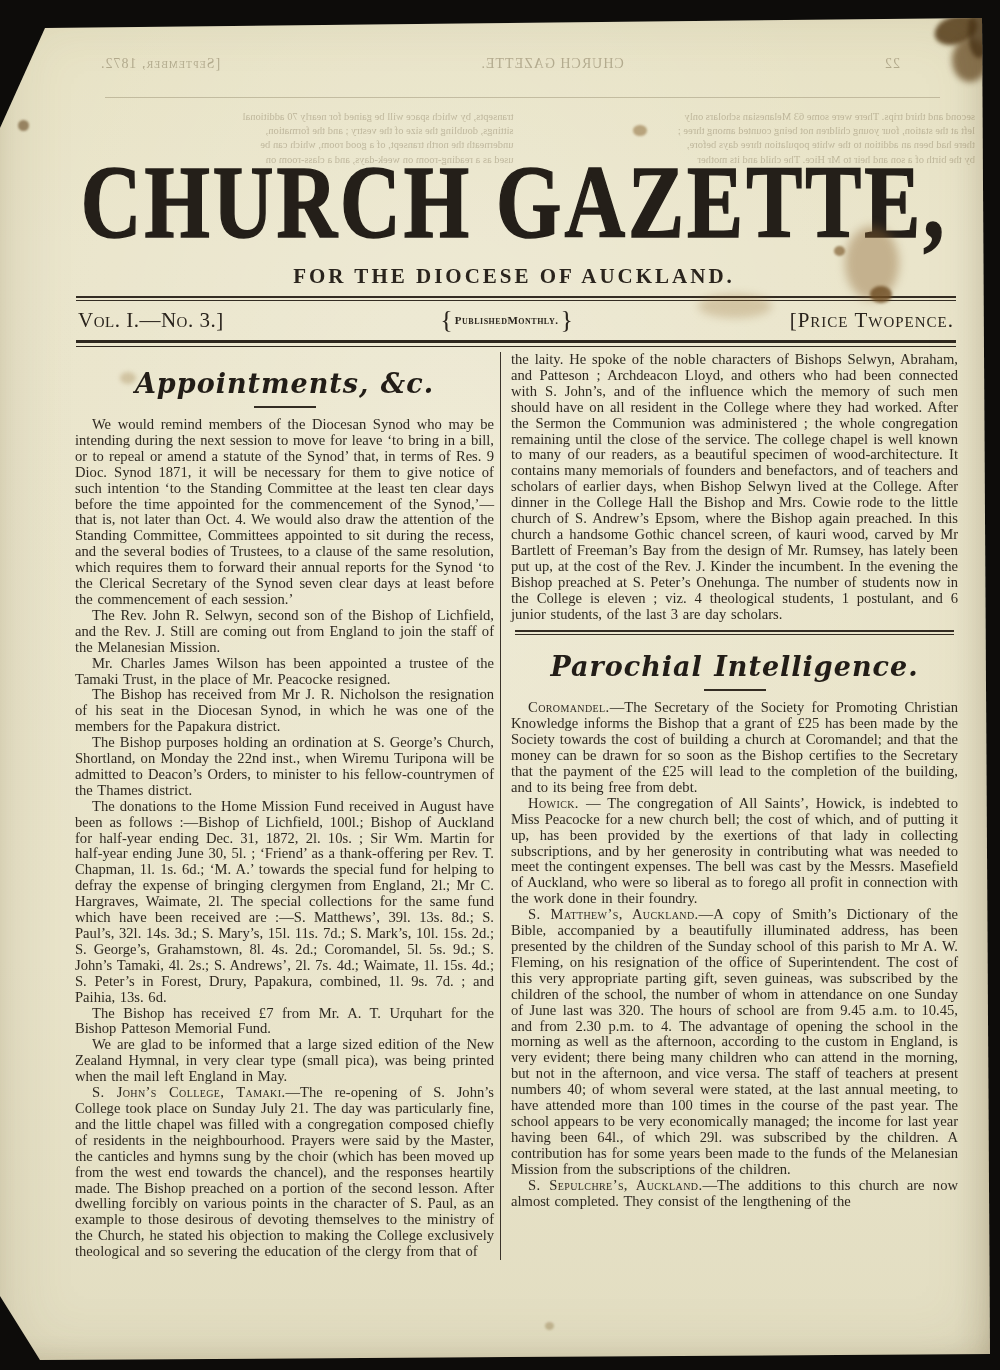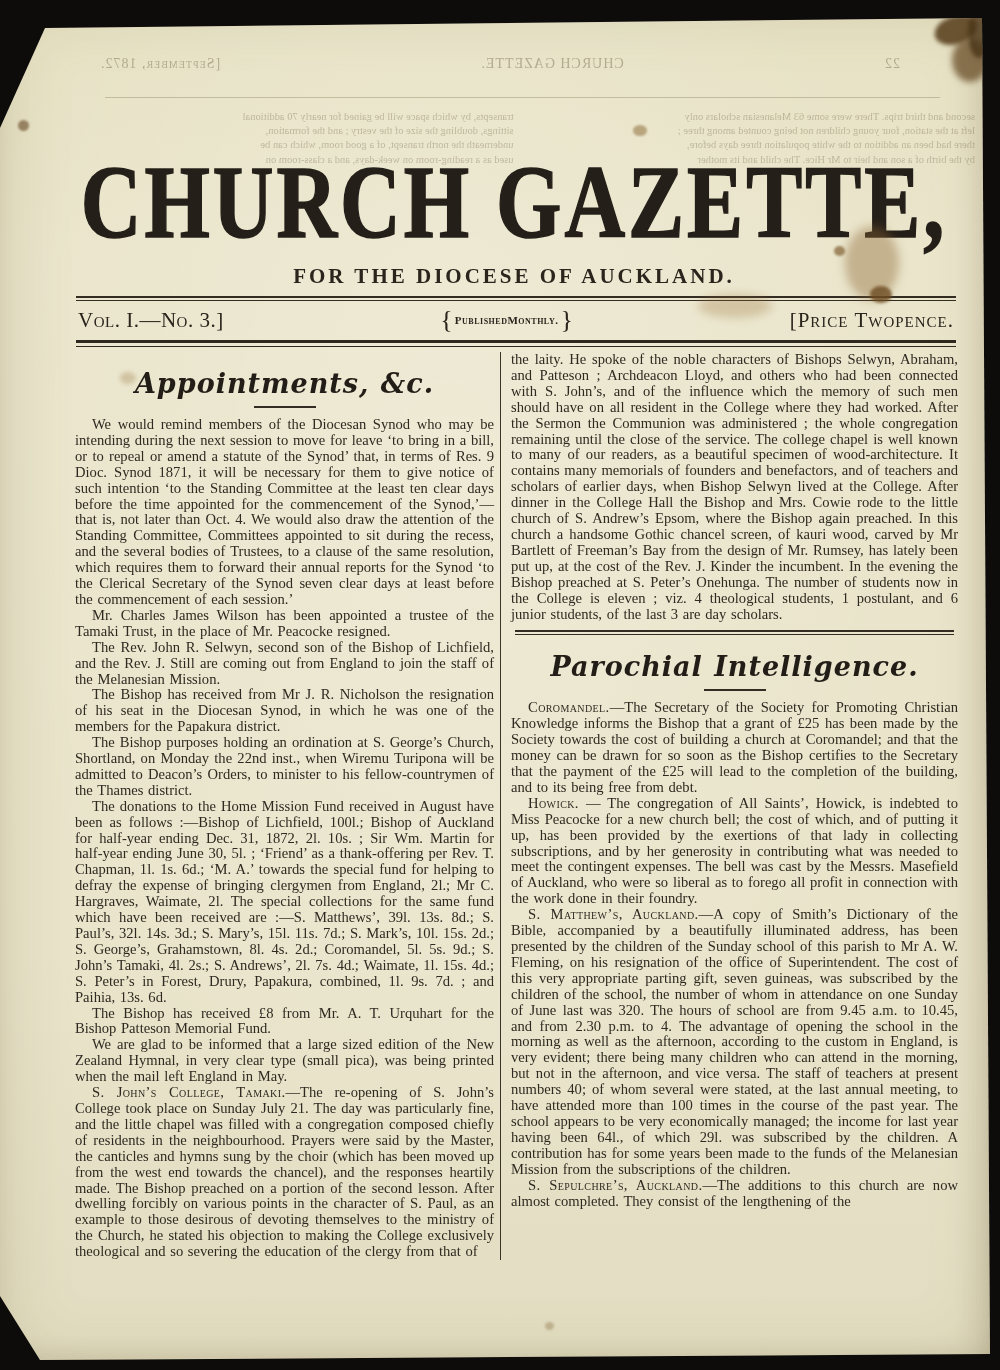--- a/index.html
+++ b/index.html
@@ -117,26 +117,26 @@
 
     <div class="rule rule-2"></div>
 
     <main class="columns">
 
       <section class="col col-left">
         <h2 class="blackletter">Appointments, &amp;c.</h2>
         <div class="heading-rule"></div>
 
         <p class="para"><span class="lead"></span><span>We would remind members of the Diocesan Synod who may be intending during the next session to move for leave ‘to bring in a bill, or to repeal or amend a statute of the Synod’ that, in terms of Res. 9 Dioc. Synod 1871, it will be necessary for them to give notice of such intention ‘to the Standing Committee at the least ten clear days before the time appointed for the commencement of the Synod,’—that is, not later than Oct. 4.  We would also draw the attention of the Standing Committee, Committees appointed to sit during the recess, and the several bodies of Trustees, to a clause of the same resolution, which requires them to forward their annual reports for the Synod ‘to the Clerical Secretary of the Synod seven clear days at least before the commencement of each session.’</span></p>
+        <p class="para"><span class="lead"></span><span>The Rev. John R. Selwyn, second son of the Bishop of Lichfield, and the Rev. J. Still are coming out from England to join the staff of the Melanesian Mission.</span></p>
         <p class="para"><span class="lead"></span><span>Mr. Charles James Wilson has been appointed a trustee of the Tamaki Trust, in the place of Mr. Peacocke resigned.</span></p>
-        <p class="para"><span class="lead"></span><span>The Rev. John R. Selwyn, second son of the Bishop of Lichfield, and the Rev. J. Still are coming out from England to join the staff of the Melanesian Mission.</span></p>
         <p class="para"><span class="lead"></span><span>The Bishop has received from Mr J. R. Nicholson the resignation of his seat in the Diocesan Synod, in which he was one of the members for the Papakura district.</span></p>
         <p class="para"><span class="lead"></span><span>The Bishop purposes holding an ordination at S. George’s Church, Shortland, on Monday the 22nd inst., when Wiremu Turipona will be admitted to Deacon’s Orders, to minister to his fellow-countrymen of the Thames district.</span></p>
         <p class="para"><span class="lead"></span><span>The donations to the Home Mission Fund received in August have been as follows :—Bishop of Lichfield, 100l.; Bishop of Auckland for half-year ending Dec. 31, 1872, 2l. 10s. ; Sir Wm. Martin for half-year ending June 30, 5l. ; ‘Friend’ as a thank-offering per Rev. T. Chapman, 1l. 1s. 6d.; ‘M. A.’ towards the special fund for helping to defray the expense of bringing clergymen from England, 2l.; Mr C. Hargraves, Waimate, 2l.  The special collections for the same fund which have been received are :—S. Matthews’, 39l. 13s. 8d.; S. Paul’s, 32l. 14s. 3d.; S. Mary’s, 15l. 11s. 7d.; S. Mark’s, 10l. 15s. 2d.; S. George’s, Grahamstown, 8l. 4s. 2d.; Coromandel, 5l. 5s. 9d.; S. John’s Tamaki, 4l. 2s.; S. Andrews’, 2l. 7s. 4d.; Waimate, 1l. 15s. 4d.; S. Peter’s in Forest, Drury, Papakura, combined, 1l. 9s. 7d. ; and Paihia, 13s. 6d.</span></p>
-        <p class="para"><span class="lead"></span><span>The Bishop has received £8 from Mr. A. T. Urquhart for the Bishop Patteson Memorial Fund.</span></p>
+        <p class="para"><span class="lead"></span><span>The Bishop has received £7 from Mr. A. T. Urquhart for the Bishop Patteson Memorial Fund.</span></p>
         <p class="para"><span class="lead"></span><span>We are glad to be informed that a large sized edition of the New Zealand Hymnal, in very clear type (small pica), was being printed when the mail left England in May.</span></p>
         <p class="para"><span class="lead">S. John’s College, Tamaki.</span><span>—The re-opening of S. John’s College took place on Sunday July 21.  The day was particularly fine, and the little chapel was filled with a congregation composed chiefly of residents in the neighbourhood.  Prayers were said by the Master, the canticles and hymns sung by the choir (which has been moved up from the west end towards the chancel), and the responses heartily made.  The Bishop preached on a portion of the second lesson.  After dwelling forcibly on various points in the character of S. Paul, as an example to those desirous of devoting themselves to the ministry of the Church, he stated his objection to making the College exclusively theological and so severing the education of the clergy from that of</span></p>
       </section>
 
       <section class="col col-right">
         <p class="para no-indent"><span>the laity.  He spoke of the noble characters of Bishops Selwyn, Abraham, and Patteson ; Archdeacon Lloyd, and others who had been connected with S. John’s, and of the influence which the memory of such men should have on all resident in the College where they had worked.  After the Sermon the Communion was administered ; the whole congregation remaining until the close of the service.  The college chapel is well known to many of our readers, as a beautiful specimen of wood-architecture.  It contains many memorials of founders and benefactors, and of teachers and scholars of earlier days, when Bishop Selwyn lived at the College.  After dinner in the College Hall the Bishop and Mrs. Cowie rode to the little church of S. Andrew’s Epsom, where the Bishop again preached.  In this church a handsome Gothic chancel screen, of kauri wood, carved by Mr Bartlett of Freeman’s Bay from the design of Mr. Rumsey, has lately been put up, at the cost of the Rev. J. Kinder the incumbent.  In the evening the Bishop preached at S. Peter’s Onehunga.  The number of students now in the College is eleven ; viz. 4 theological students, 1 postulant, and 6 junior students, of the last 3 are day scholars.</span></p>
 
         <div class="section-sep"></div>
 
         <h2 class="blackletter">Parochial Intelligence.</h2>

